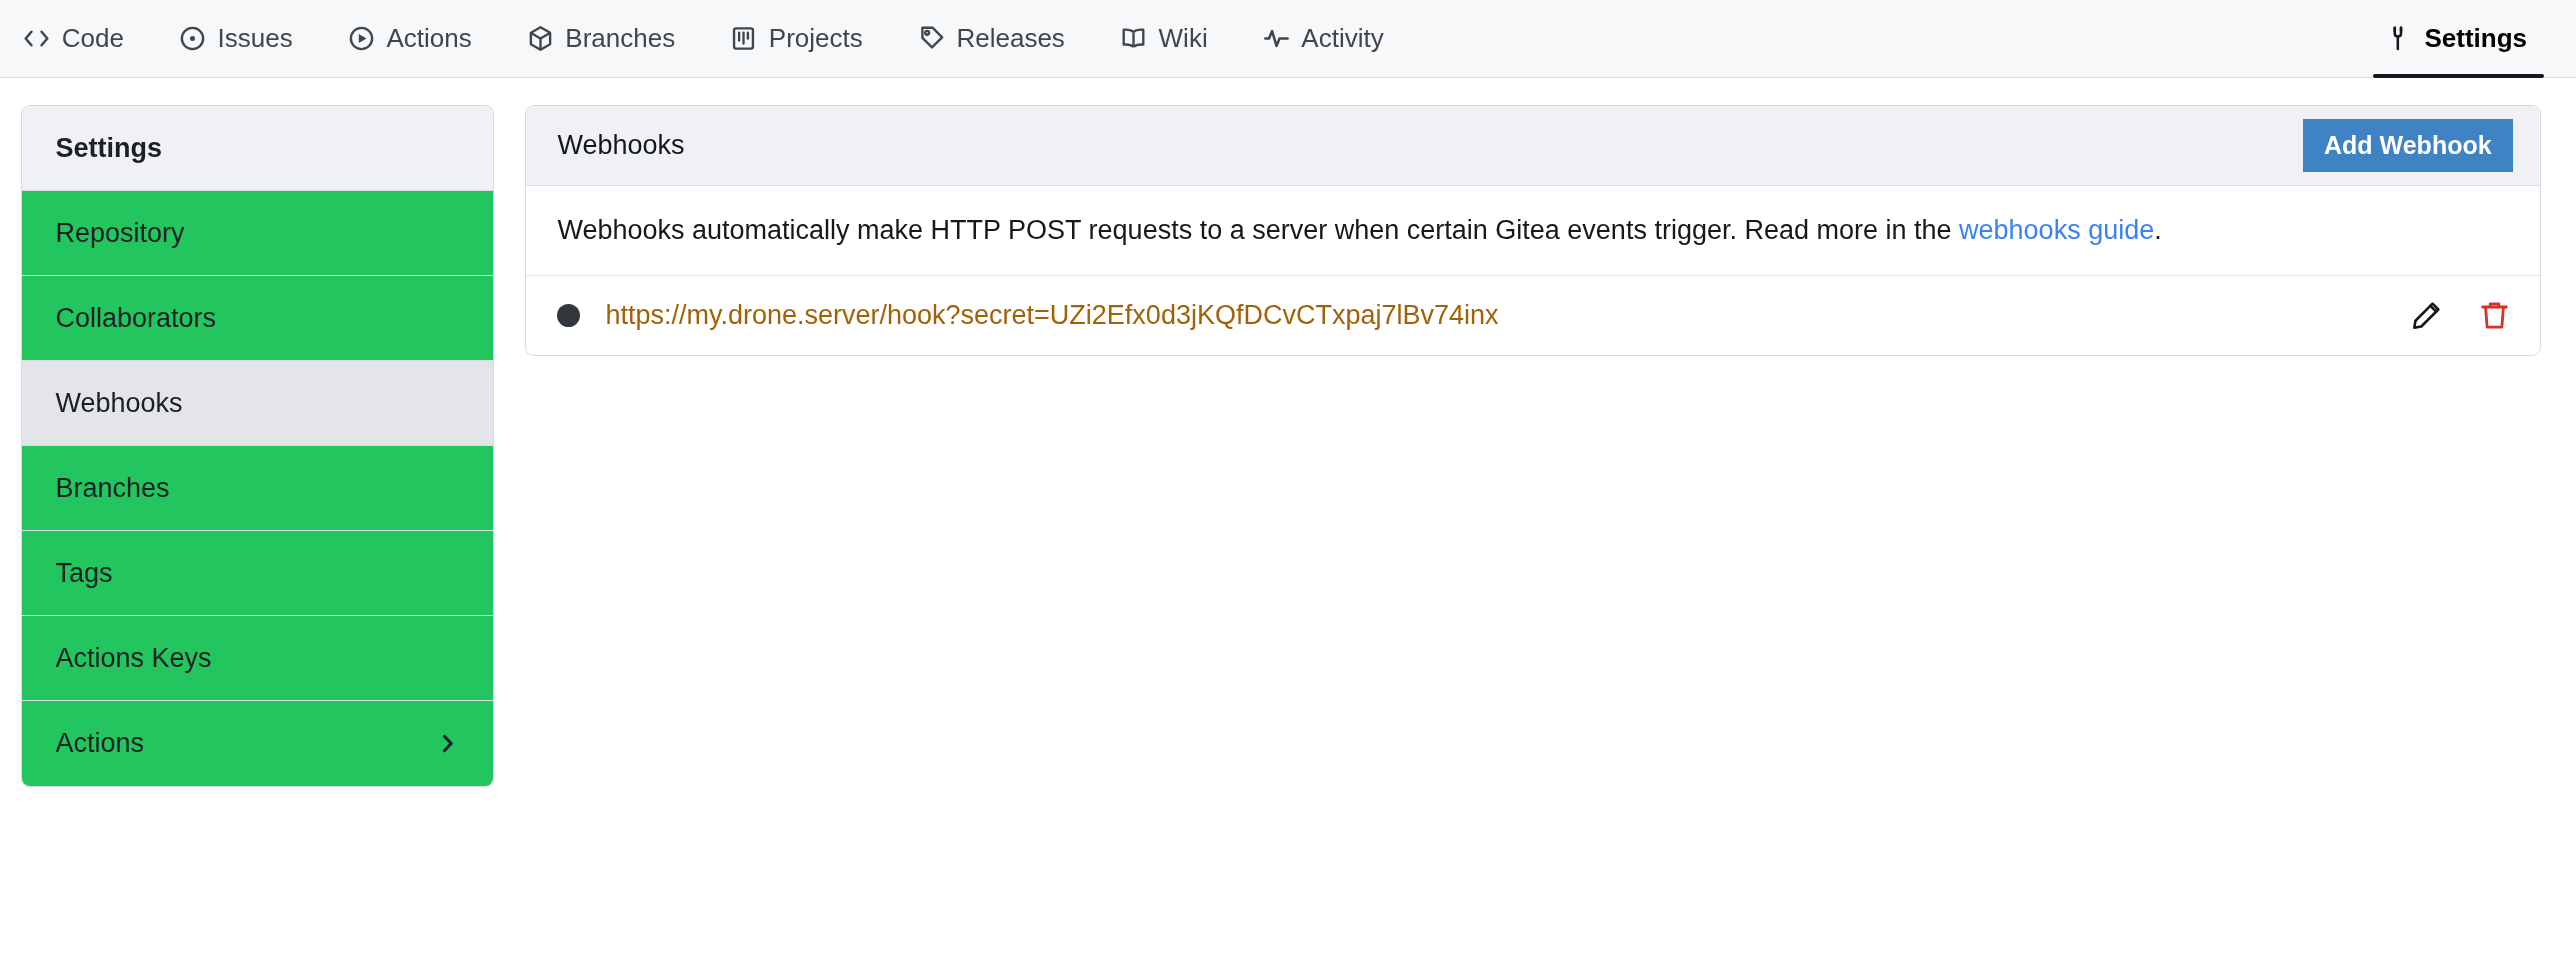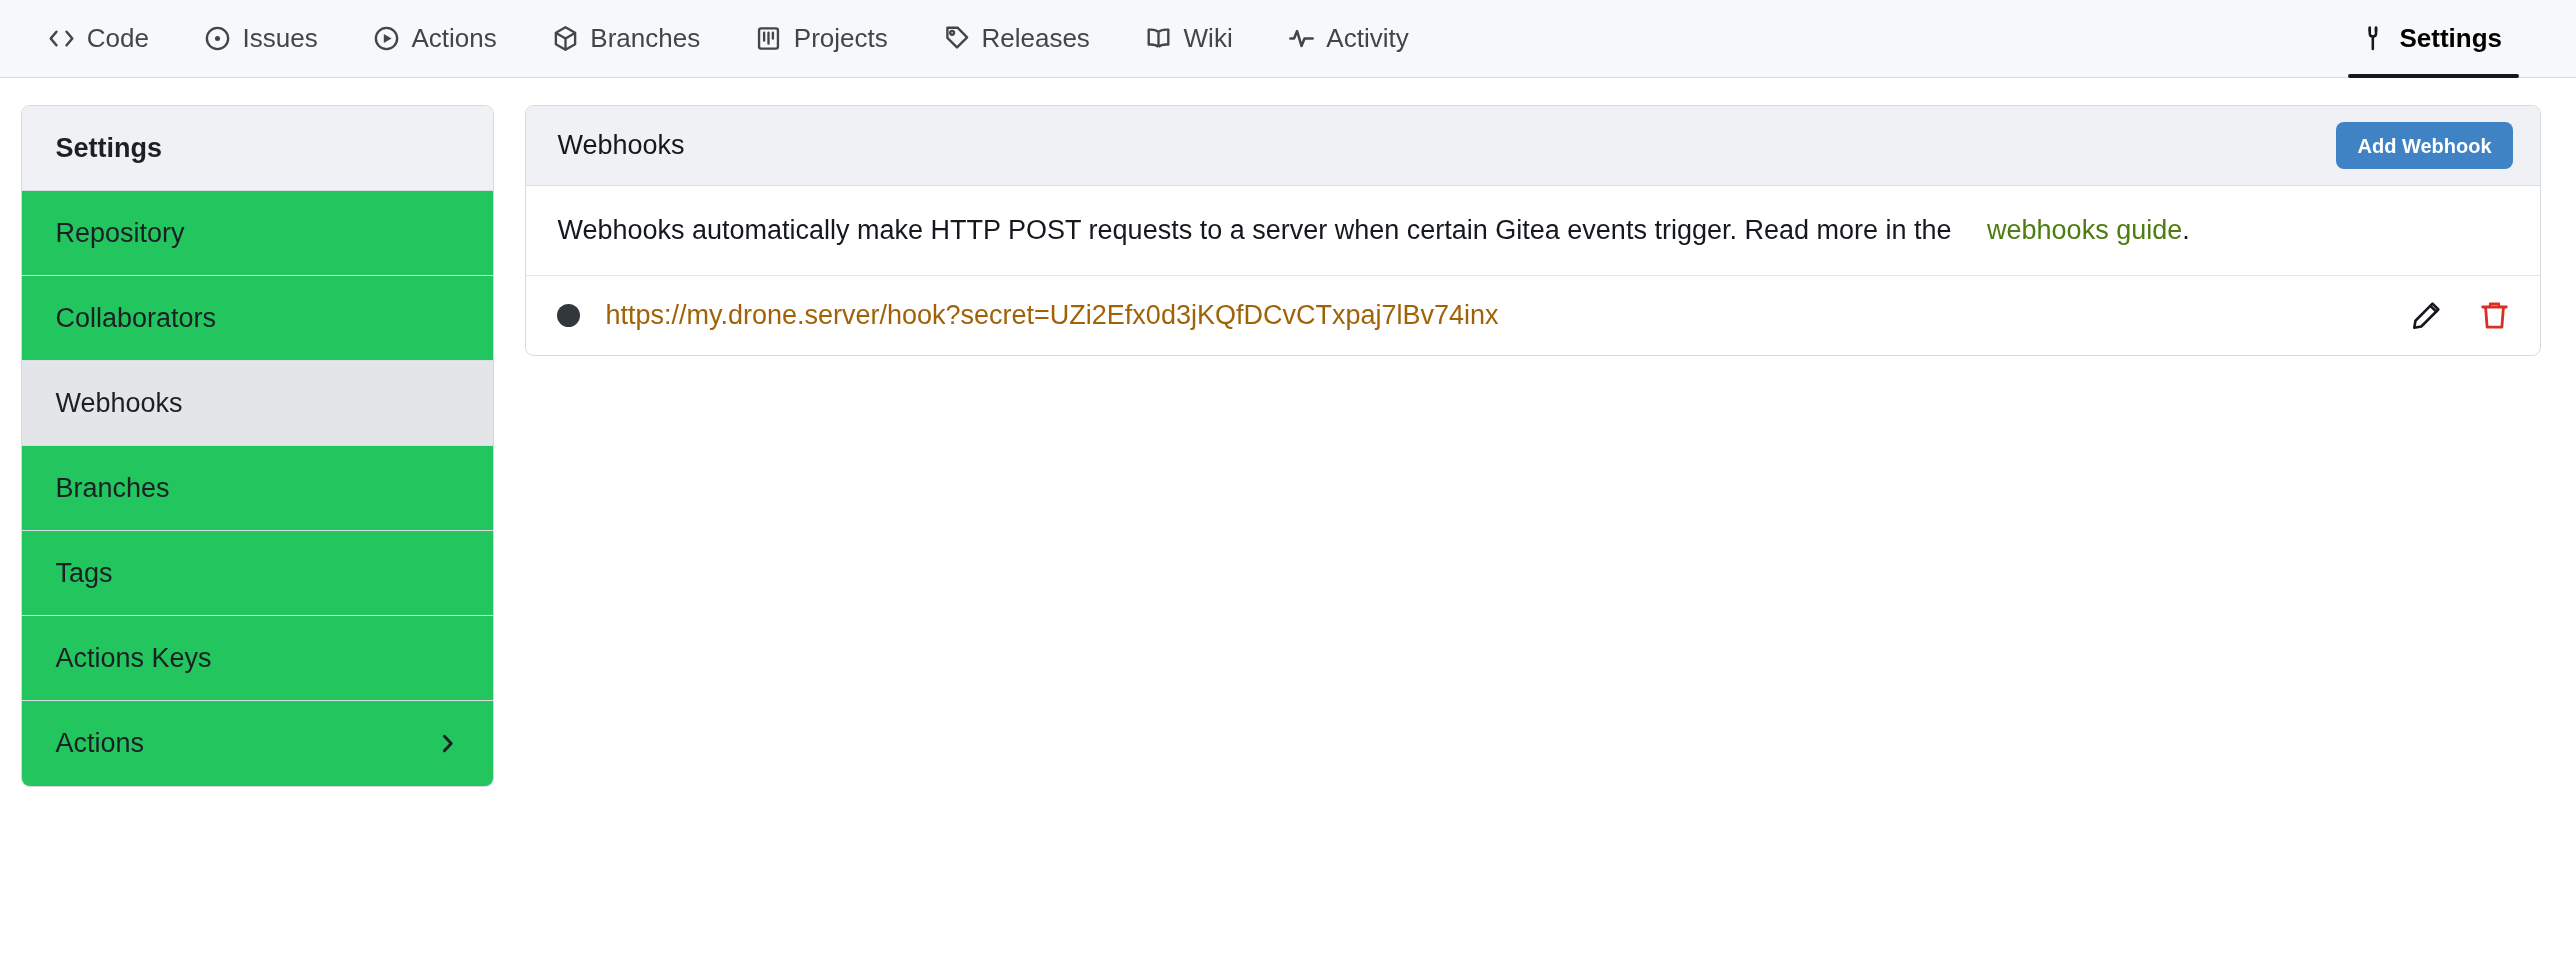--- a/index.html
+++ b/index.html
@@ -13,21 +13,21 @@
   .page { position: relative; width: 2576px; height: 970px; overflow: hidden; }
 
   
   .repo-nav {
     position: relative;
     height: 78px;
     background: #f7f8fa;
     border-bottom: 1.9px solid #d6dbe1;
     display: flex;
     align-items: center;
-    padding: 0 47px;
+    padding: 0 22px;
   }
   .nav-items { display: flex; align-items: center; gap: 0; }
   .nav-item {
     display: flex; align-items: center; gap: 10.7px;
     height: 76px;
     padding: 0 27px;
     color: #41464b;
     font-size: 26px;
     cursor: pointer;
     position: relative;
@@ -99,37 +99,37 @@
     height: 80px;
     display: flex;
     align-items: center;
     padding: 0 27px 0 31px;
   }
   .panel-title { font-size: 27px; color: #15181c; flex: 1 1 auto; }
   .btn-primary {
     background: #3f83c5;
     color: #ffffff;
     border: none;
-    border-radius: 8px;
+    border-radius: 0;
     font-family: "Liberation Sans", sans-serif;
-    font-size: 20px;
+    font-size: 25px;
     font-weight: bold;
     padding: 13.6px 21.4px;
     cursor: pointer;
     line-height: 1;
     margin-left: 36px;
   }
   .panel-desc {
     padding: 27px 31px;
     font-size: 27px;
     color: #15181c;
     border-bottom: 1.9px solid #e3e7eb;
     line-height: 1.3;
   }
-  .link { color: #4d7c0f; cursor: pointer; margin-left: 28px; }
+  .link { color: #3b82f6; cursor: pointer; }
 
   .hook-row {
     display: flex;
     align-items: center;
     padding: 23px 29px 23px 31px;
     gap: 25px;
   }
   .status-dot {
     width: 23px; height: 23px;
     border-radius: 50%;

